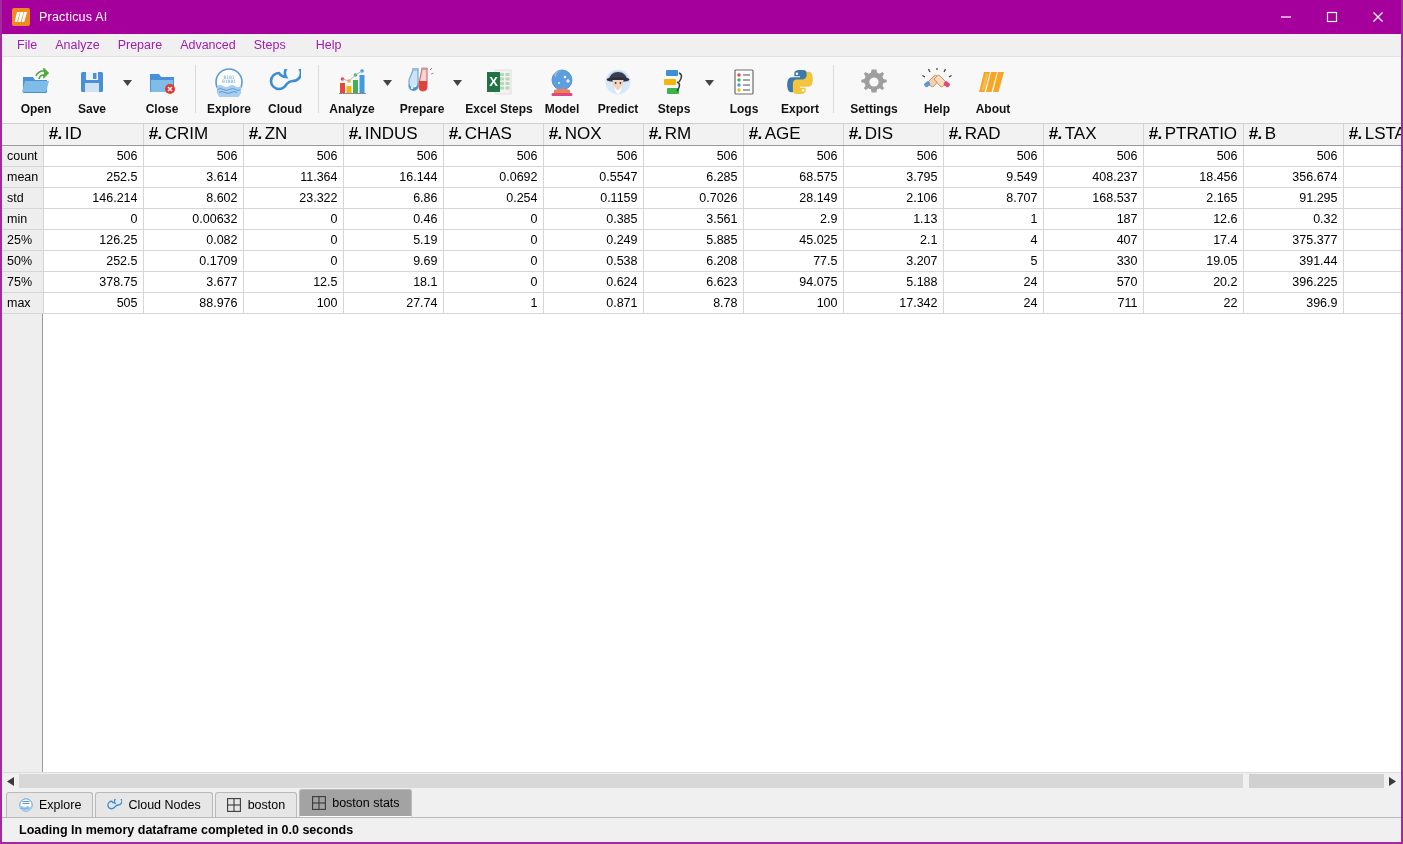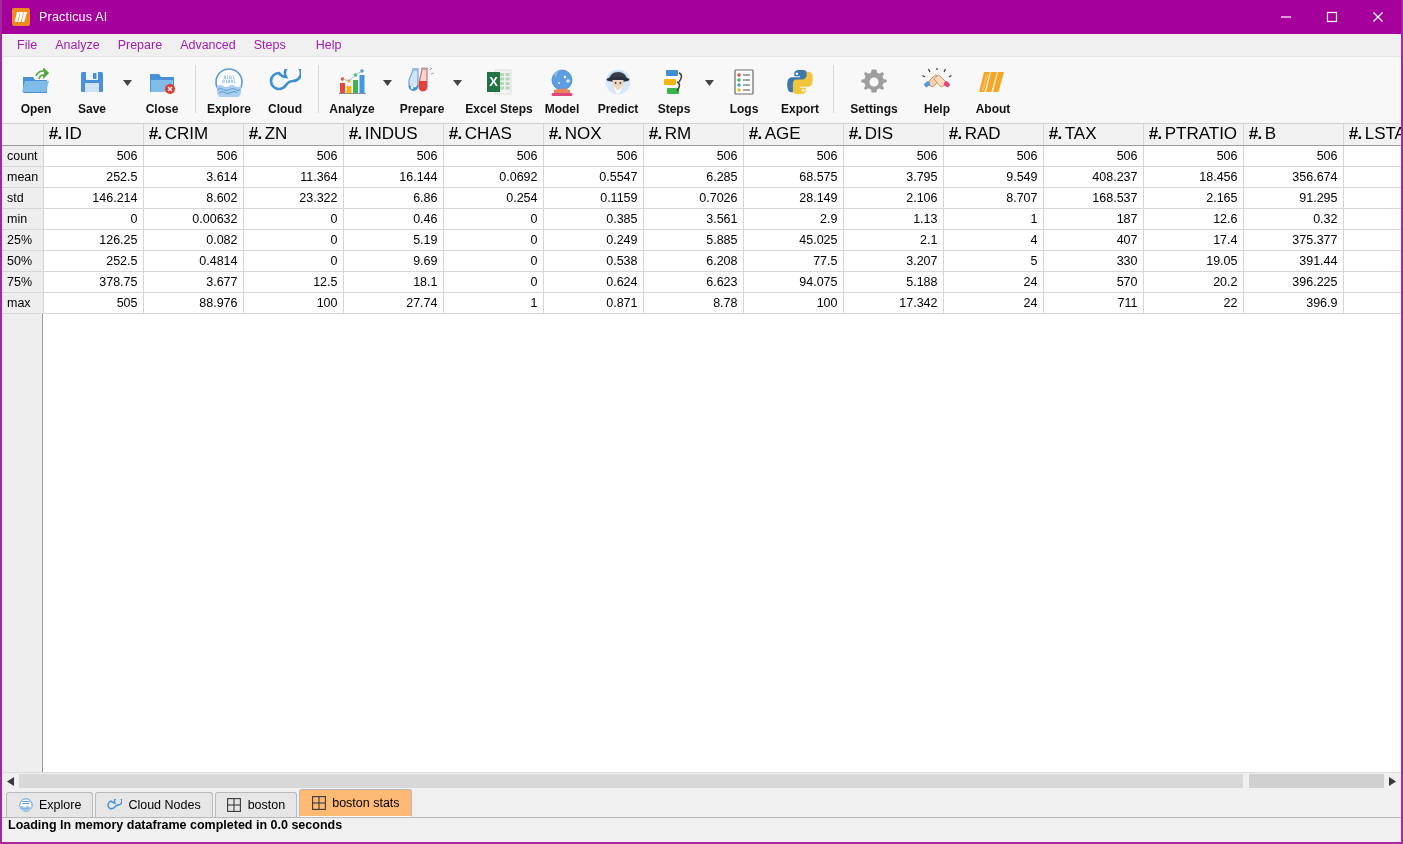--- a/index.html
+++ b/index.html
@@ -166,32 +166,32 @@
     display: flex; align-items: center; gap: 6px;
     padding: 0 11px;
     background: #e6e6e6;
     border: 1px solid #b9b9b9;
     border-bottom: none;
     border-top-left-radius: 3px; border-top-right-radius: 3px;
     font-size: 12.5px; color: #000;
     margin-right: 2px;
   }
   .tab.active {
-    background: #fdba74; height: 28px;
+    background: #a3a3a3; height: 28px;
     border-bottom: 1px solid #ffffff;
     position: relative; z-index: 2;
   }
   .tab-ico { width: 15px; height: 15px; display: flex; align-items: center; justify-content: center; }
 
   
   .statusbar {
     height: 24px; flex: 0 0 24px;
     background: #f0f0f0;
-    display: flex; align-items: flex-start;
-    padding-left: 6px;
+    display: flex; align-items: center;
+    padding-left: 17px;
     font-size: 12.5px; font-weight: bold; color: #000;
   }
 </style>
 </head>
 <body>
 
 <div class="window">
 
   <div class="titlebar">
     <div class="app-icon">
@@ -603,21 +603,21 @@
           <td class="val">2.1</td>
           <td class="val">4</td>
           <td class="val">407</td>
           <td class="val">17.4</td>
           <td class="val">375.377</td>
           <td class="val"></td>
         </tr>
         <tr>
           <td class="rowhdr">50%</td>
           <td class="val">252.5</td>
-          <td class="val">0.4814</td>
+          <td class="val">0.1709</td>
           <td class="val">0</td>
           <td class="val">9.69</td>
           <td class="val">0</td>
           <td class="val">0.538</td>
           <td class="val">6.208</td>
           <td class="val">77.5</td>
           <td class="val">3.207</td>
           <td class="val">5</td>
           <td class="val">330</td>
           <td class="val">19.05</td>

